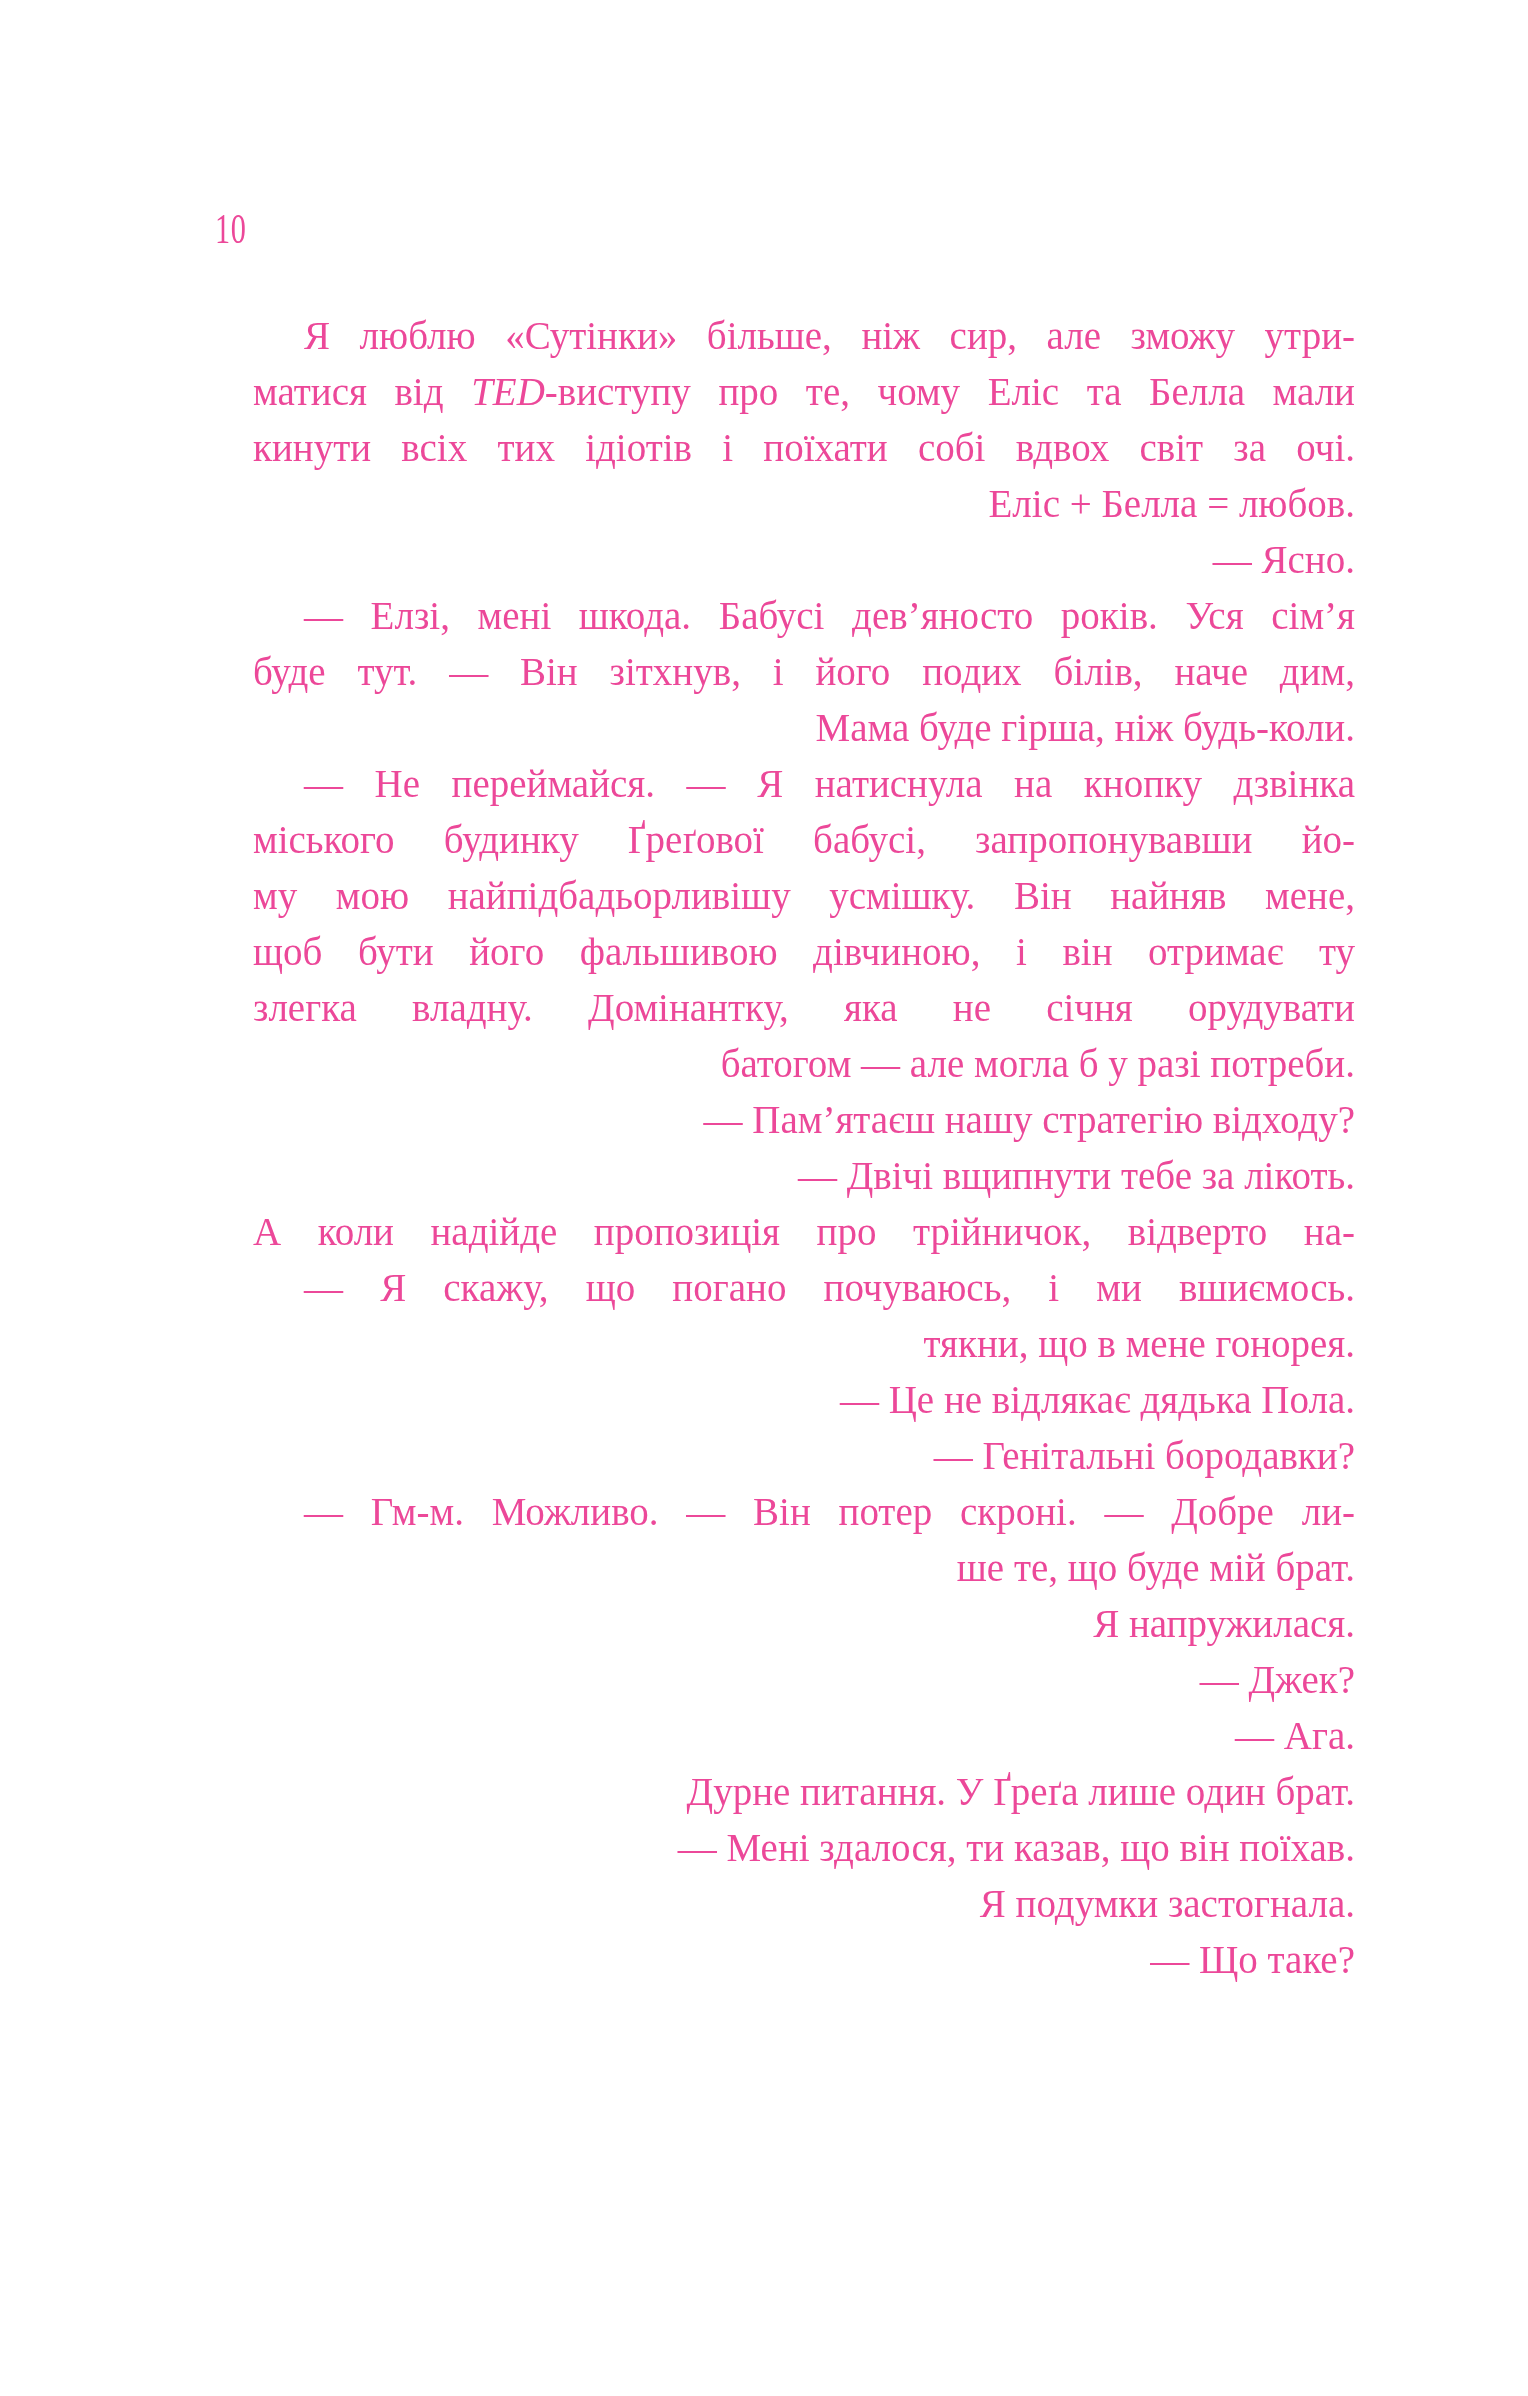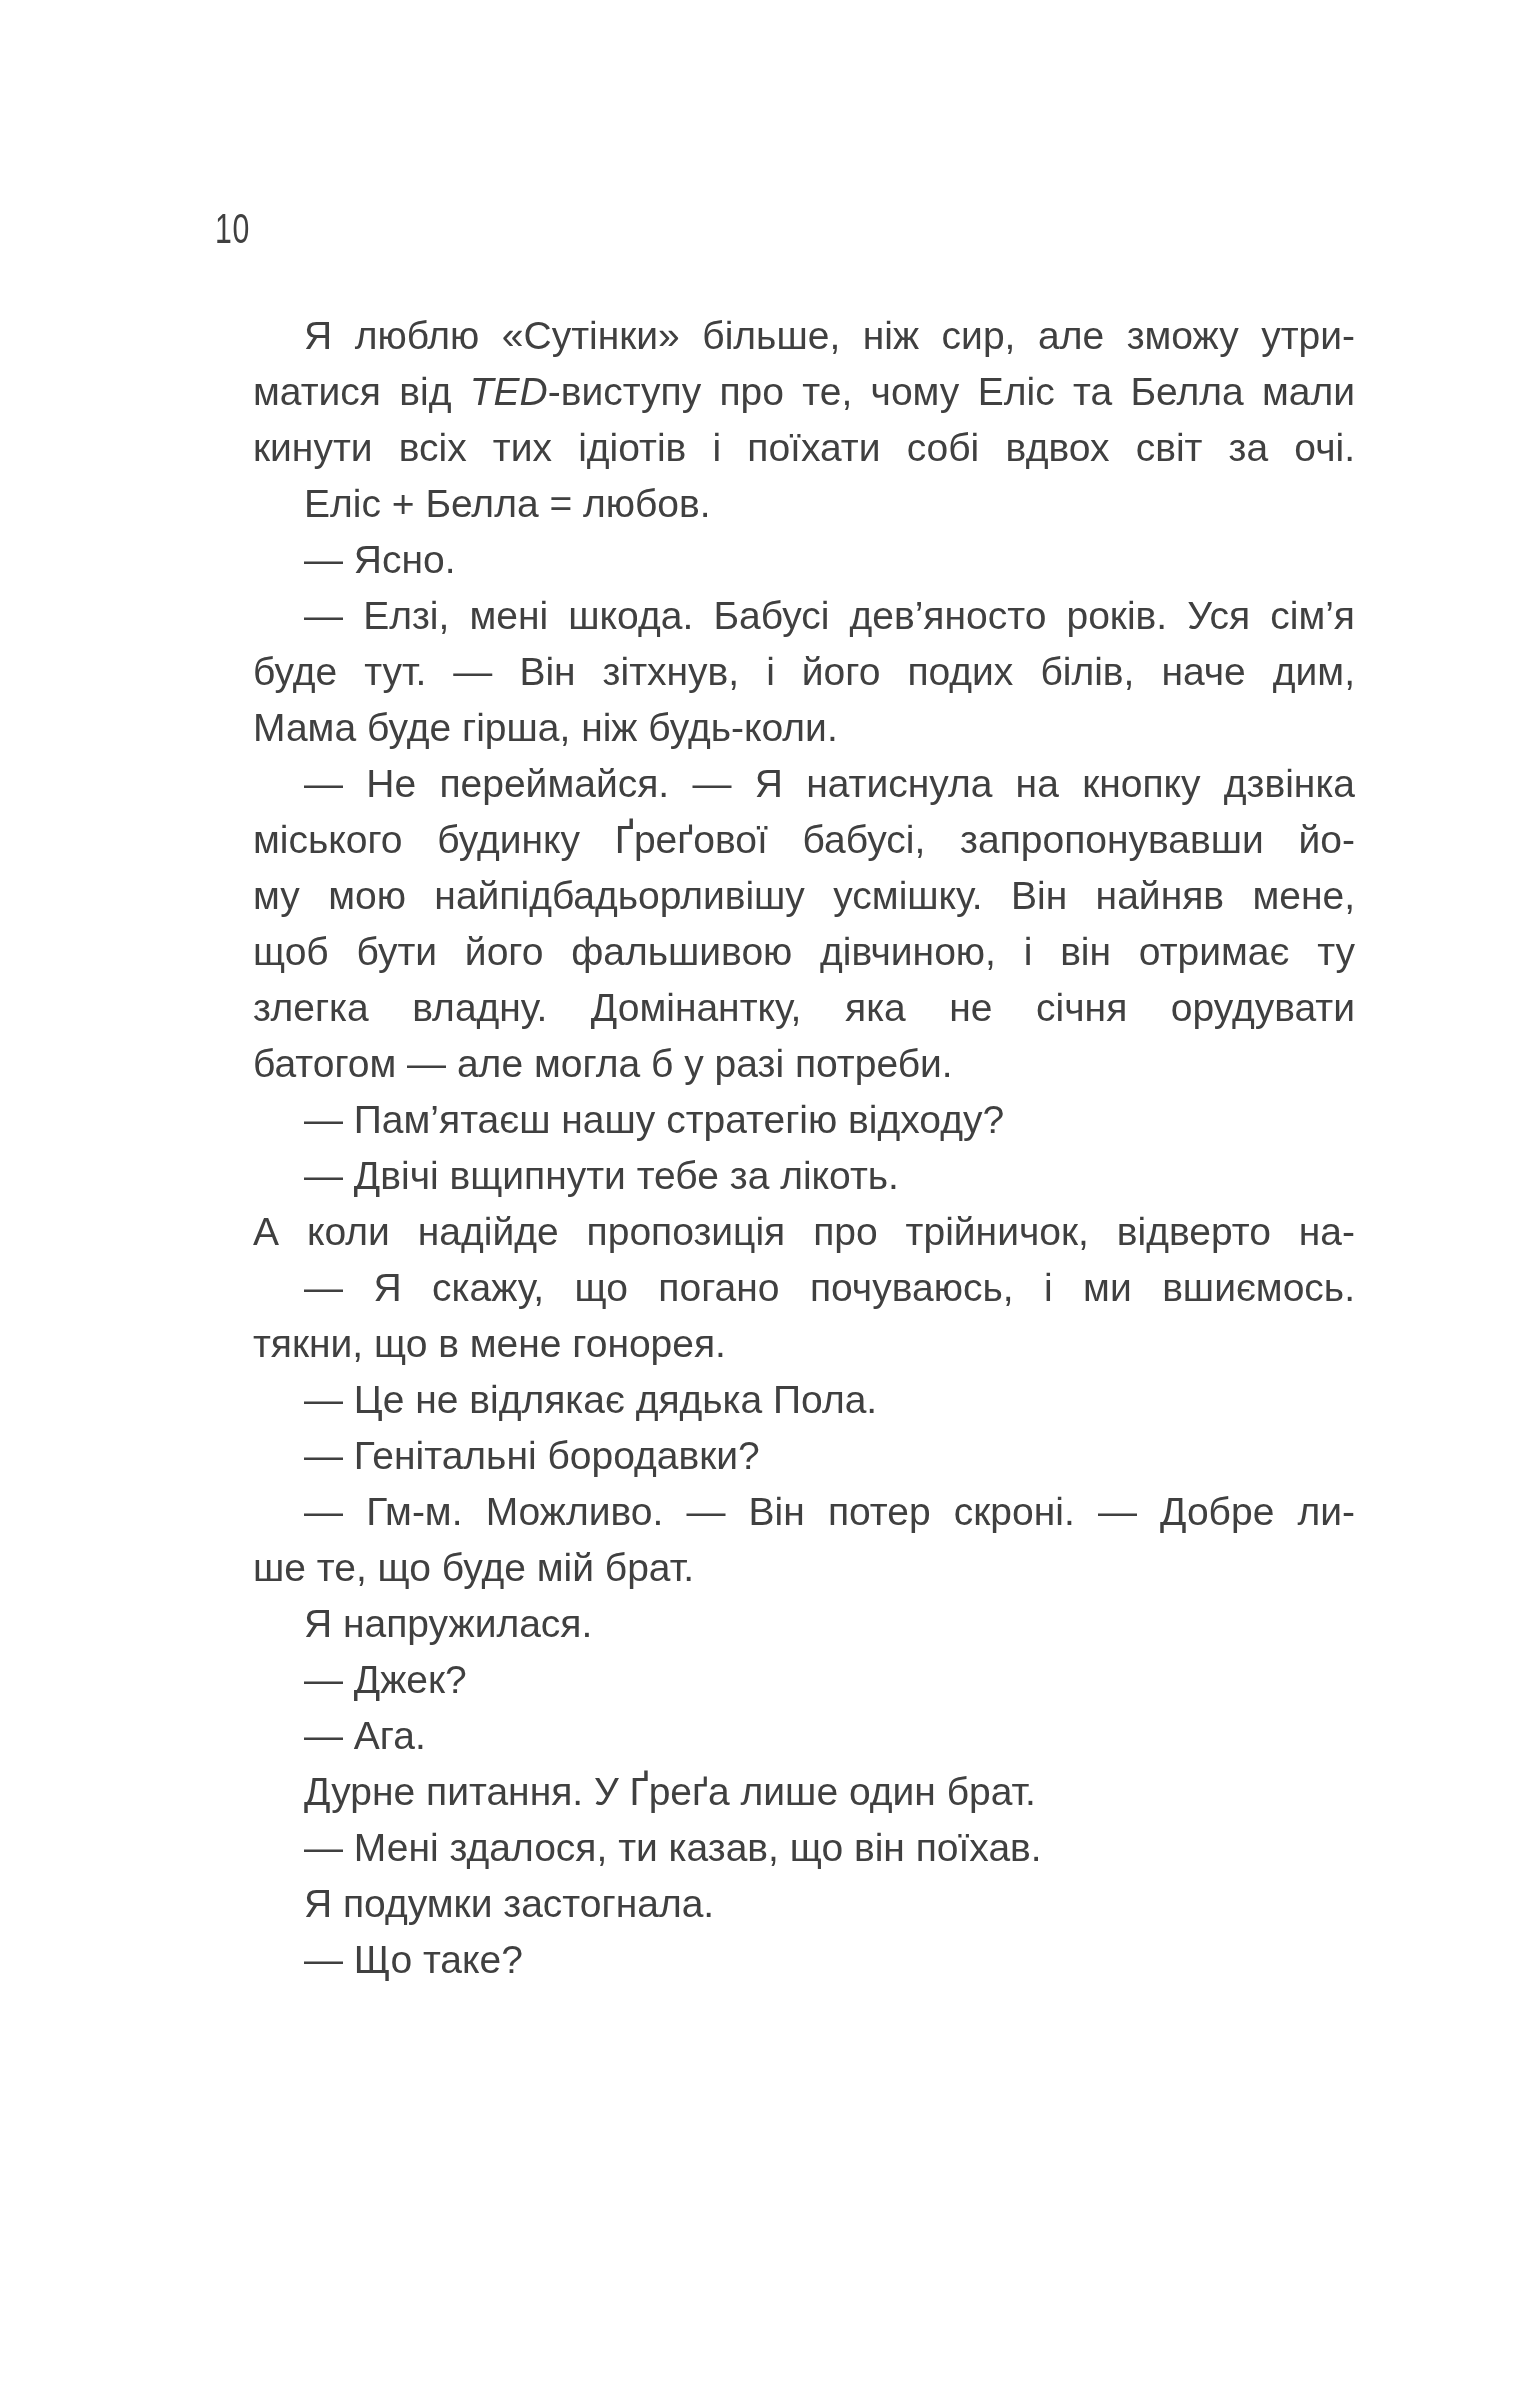--- a/index.html
+++ b/index.html
@@ -1,42 +1,42 @@
 <!DOCTYPE html>
 <html><head>
 <meta charset="utf-8">
 <style>
   html,body{margin:0;padding:0;background:#ffffff;}
   .page{
     position:relative;
     width:1528px;height:2396px;
     background:#ffffff;
-    color:#404040;
-    font-family:Liberation Sans, sans-serif;
+    color:#ec4899;
+    font-family:Liberation Serif, serif;
     overflow:hidden;
   }
   .pagenum{
     position:absolute;
     left:215px;top:208px;
     font-size:42px;line-height:1;
     letter-spacing:1px;
     transform:scaleX(0.72);
     transform-origin:0 0;
   }
   .text{
     position:absolute;
     left:253px;top:308px;
     width:1102px;
     font-size:39px;
     line-height:56px;
   }
   .ln{
     height:56px;
     overflow:hidden;
-    text-align:left;
+    text-align:right;
   }
   .jst{
     text-align:justify;
     text-align-last:justify;
   }
   .ind{ text-indent:51px; }
   .it{ font-style:italic; }
 </style>
 </head>
 <body>

